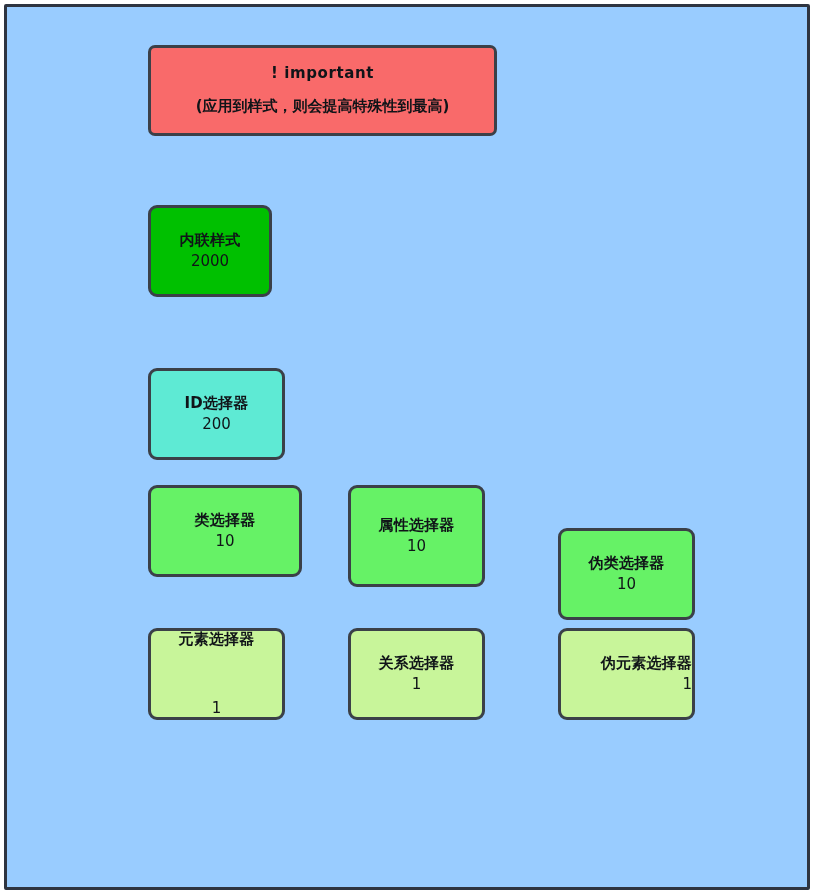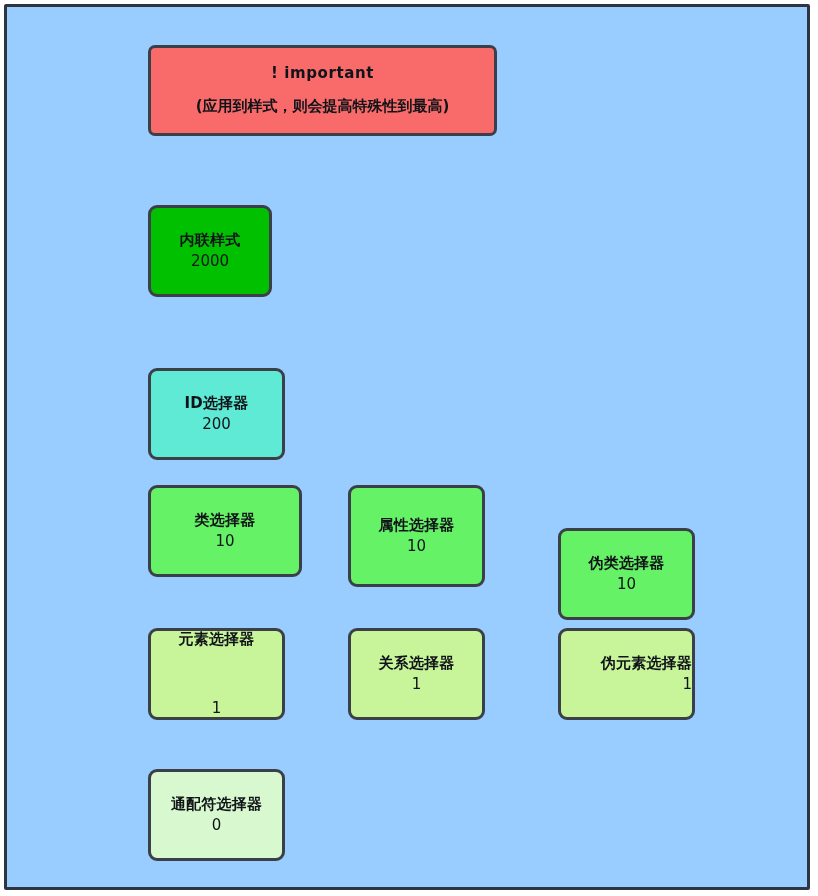--- a/index.html
+++ b/index.html
@@ -116,19 +116,15 @@
     </div>
     <div class="node" style="left:341px; top:621px; width:137px; height:92px; background:#C8F59A;">
       <div class="title">关系选择器</div>
       <div class="value">1</div>
     </div>
     <div class="node" style="left:551px; top:621px; width:137px; height:92px; background:#C8F59A;align-items:flex-end;">
       <div class="title">伪元素选择器</div>
       <div class="value">1</div>
     </div>
 
-    <div class="node" style="left:141px; top:762px; width:137px; height:92px; background:#D8F8CF;">
-      <div class="title">通配符选择器</div>
-      <div class="value">0</div>
-    </div>
 
   </div>
 </div>
 
 </body></html>

